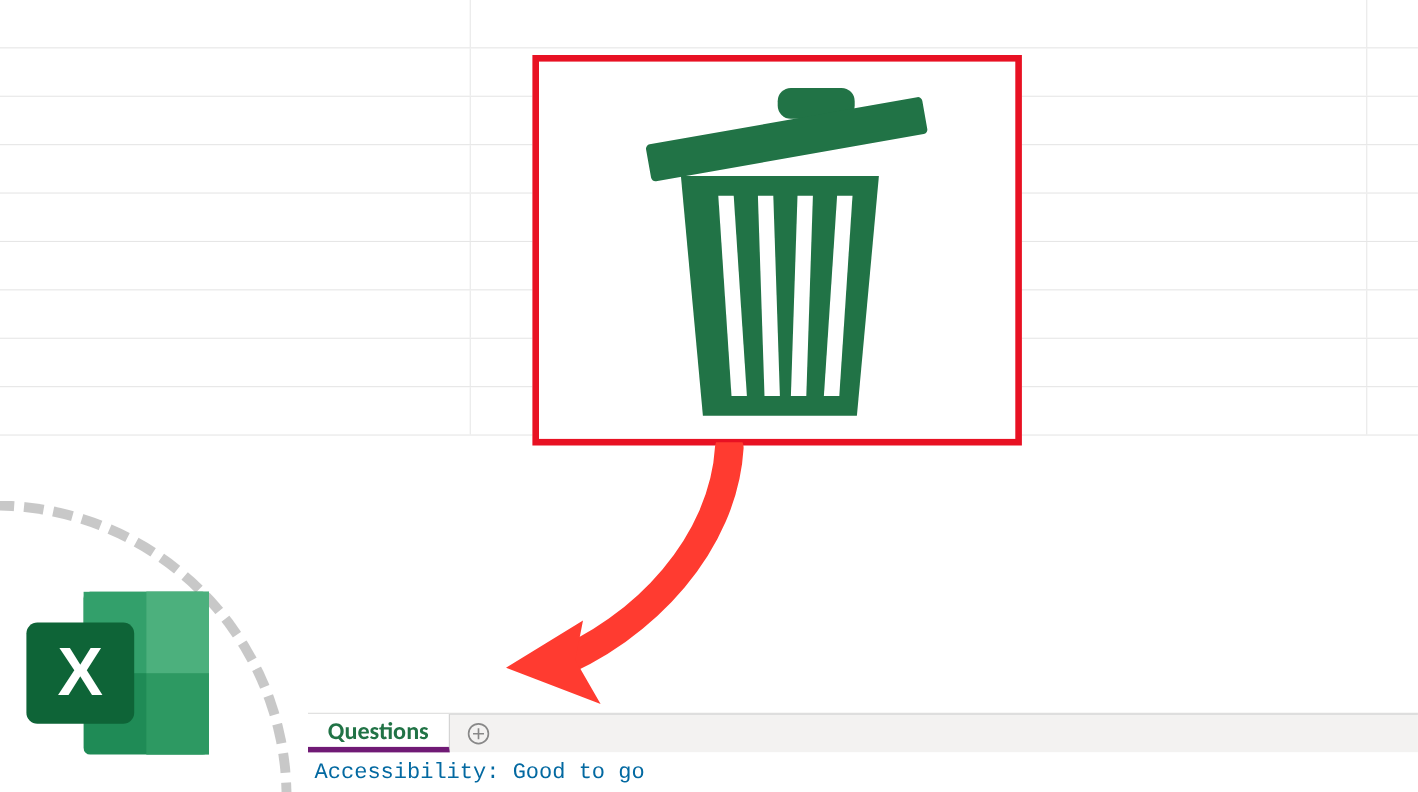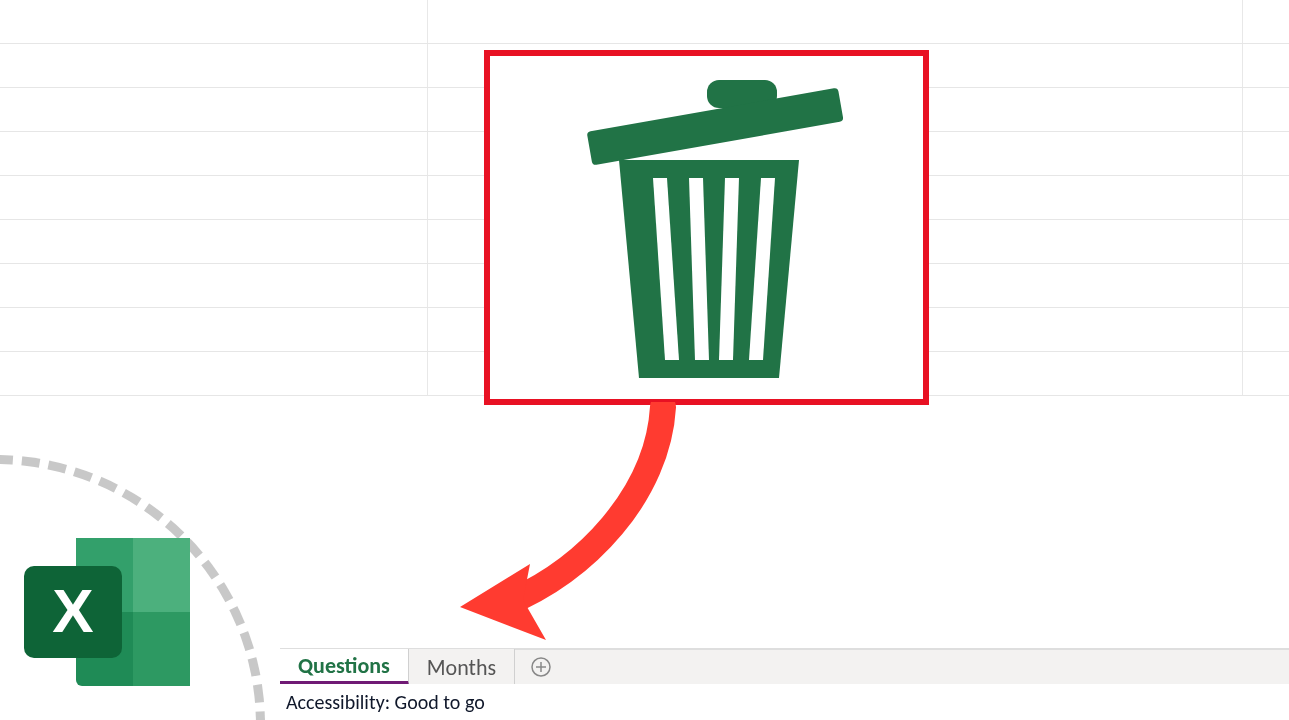--- a/index.html
+++ b/index.html
@@ -83,21 +83,21 @@
       color: #555;
       cursor: pointer;
       border-right: 1px solid #d0d0d0;
       background: #f3f2f1;
     }
     
     .sheet-tab.active {
       background: #ffffff;
       color: #217346;
       font-weight: 700;
-      border-bottom: 4px solid #701a75;
+      border-bottom: 6px solid #701a75;
     }
     
     .add-sheet-btn {
       width: 36px;
       height: 36px;
       display: flex;
       align-items: center;
       justify-content: center;
       cursor: pointer;
       font-size: 22px;
@@ -109,22 +109,23 @@
     .status-bar {
       position: absolute;
       bottom: 0;
       left: 280px;
       right: 0;
       height: 36px;
       display: flex;
       align-items: center;
       padding-left: 6px;
       font-size: 20px;
-      color: #0f172a;
-      background: #ffffff;
+      color: #0369a1;
+      background: #ffffff;
+      font-family: Liberation Mono, monospace;
     }
     
     
     .trash-overlay {
       position: absolute;
       top: 50px;
       left: 484px;
       width: 445px;
       height: 355px;
       border: 6px solid #e81123;
@@ -240,21 +241,20 @@
   </svg>
 </div>
 
 <svg class="arrow-overlay" viewBox="0 0 260 250">
   <path d="M 225 5 C 220 90, 150 170, 60 205" stroke="#ff3b30" stroke-width="26" fill="none" stroke-linecap="round"></path>
   <path d="M 22 205 L 92 162 L 85 198 L 108 238 Z" fill="#ff3b30"></path>
 </svg>
 
 <div class="tabs-area">
   <div class="sheet-tab active">Questions</div>
-  <div class="sheet-tab">Months</div>
   <div class="add-sheet-btn">
     <svg width="22" height="22" viewBox="0 0 22 22">
       <circle cx="11" cy="11" r="9" fill="none" stroke="#888" stroke-width="1.5"></circle>
       <line x1="11" y1="6" x2="11" y2="16" stroke="#888" stroke-width="1.5"></line>
       <line x1="6" y1="11" x2="16" y2="11" stroke="#888" stroke-width="1.5"></line>
     </svg>
   </div>
 </div>
 
 <div class="status-bar">

